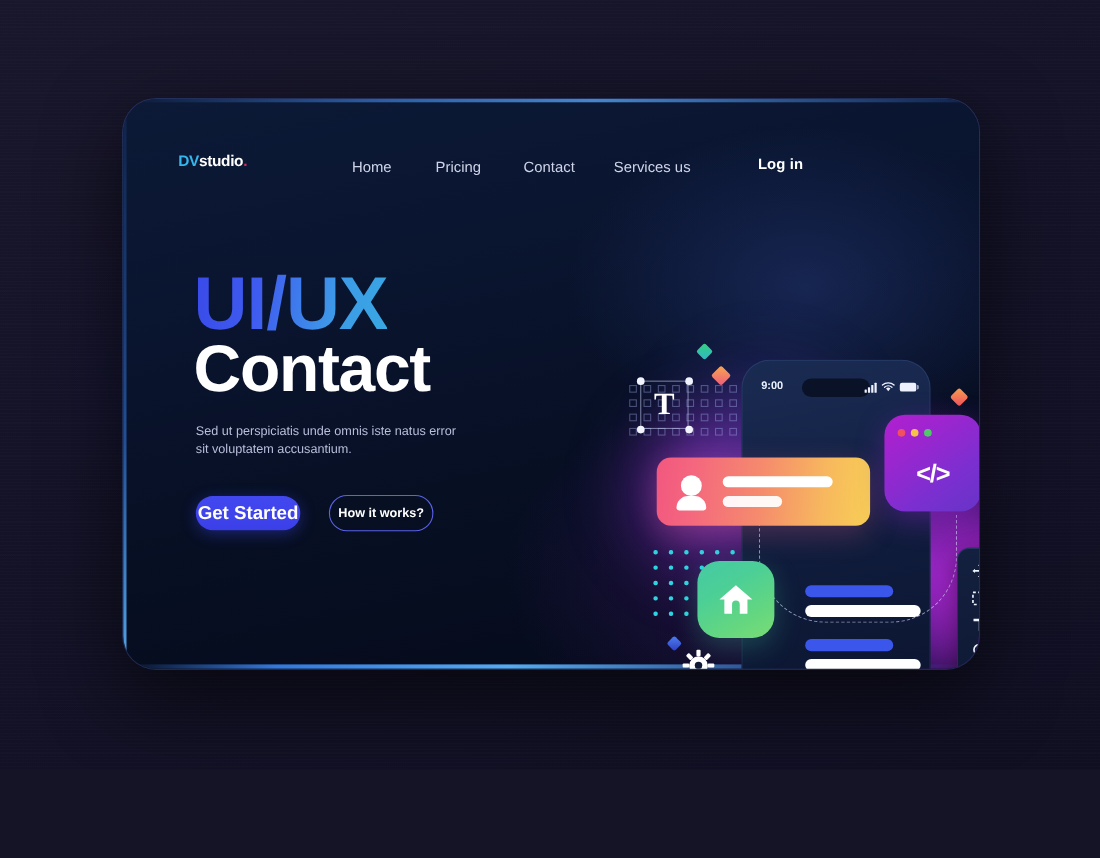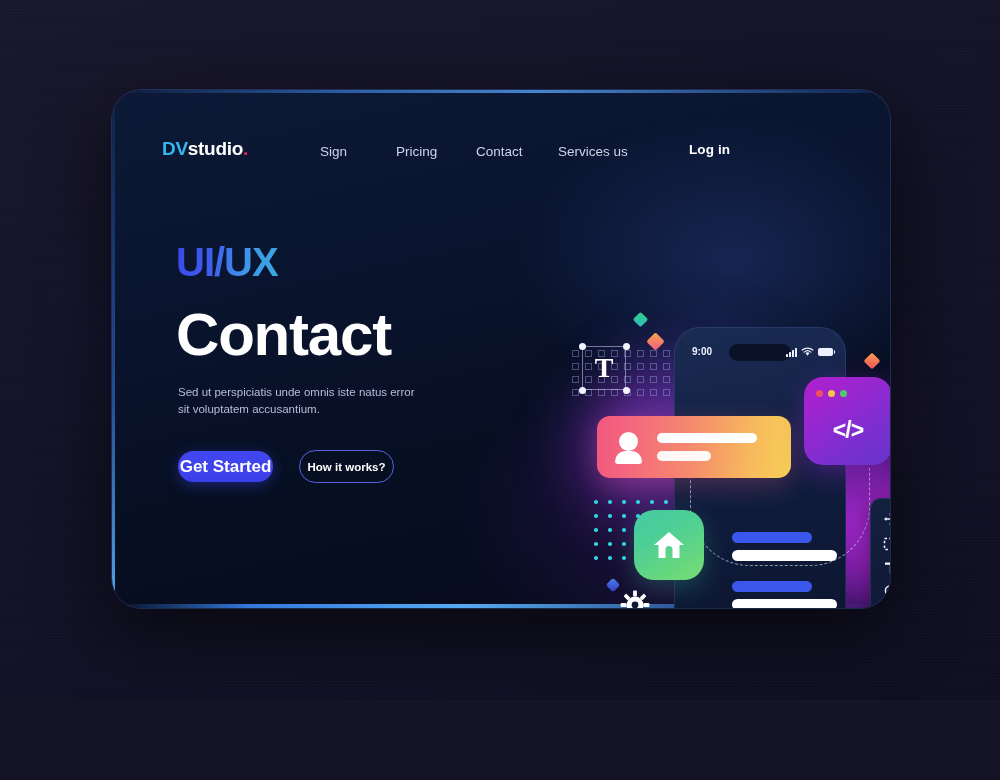--- a/index.html
+++ b/index.html
@@ -60,21 +60,21 @@
     background: linear-gradient(180deg, rgba(40,100,220,0.10) 0%, rgba(60,140,255,0.50) 60%, rgba(90,180,255,0.85) 95%);
   }
 
   
   .navbar {
     position:absolute; left:0; top:0; width:100%; height:112px;
     display:flex; align-items:center;
   }
   .logo {
     position:absolute; left:50px; top:48px;
-    font-size:19px; font-weight:bold; letter-spacing:-0.3px;
+    font-size:14px; font-weight:bold; letter-spacing:-0.3px;
   }
   .logo .dv { color:#35b6ef; }
   .logo .studio { color:#ffffff; }
   .logo .dot { color:#e8245f; }
 
   .nav-links { position:absolute; left:208px; top:52px; display:flex; gap:0; }
   .nav-link {
     color:#cfd4e8; font-size:13.5px; cursor:pointer;
     padding:0 0; line-height:20px;
   }
@@ -93,21 +93,21 @@
     width:88px; height:37px; border-radius:19px;
     background: linear-gradient(180deg,#4248f0 0%, #3b3fe8 100%);
     color:#fff; font-size:13.5px; display:flex; align-items:center; justify-content:center;
     cursor:pointer;
     box-shadow: 0 2px 12px rgba(60,70,240,0.45);
   }
 
   
   .headline1 {
     position:absolute; left:64px; top:152px;
-    font-size:40px; font-weight:bold; line-height:1;
+    font-size:68px; font-weight:bold; line-height:1;
     letter-spacing:-1px;
     background: linear-gradient(100deg, #3949e8 0%, #3f5df0 35%, #3d9ae8 72%, #38a8e2 100%);
     -webkit-background-clip:text; background-clip:text; color:transparent;
   }
   .headline2 {
     position:absolute; left:64px; top:215px;
     font-size:60px; font-weight:bold; line-height:1;
     letter-spacing:-1.2px;
     color:#ffffff;
   }
@@ -260,21 +260,21 @@
     <div class="edge-glow-top"></div>
     <div class="edge-glow-left"></div>
     <div class="edge-glow-bottom"></div>
 
     <div class="navbar">
       <div class="logo">
         <span class="dv">DV</span><span class="studio">studio</span><span class="dot">.</span>
       </div>
 
       <div class="nav-links">
-        <div class="nav-link n0">Sign</div>
+        <div class="nav-link n0">Home</div>
         <div class="nav-link n1">Pricing</div>
         <div class="nav-link n2">Contact</div>
         <div class="nav-link n3">Services us</div>
       </div>
 
       <div class="login-btn">Log in</div>
     </div>
 
     <div class="headline1">UI/UX</div>
     <div class="headline2">Contact</div>

